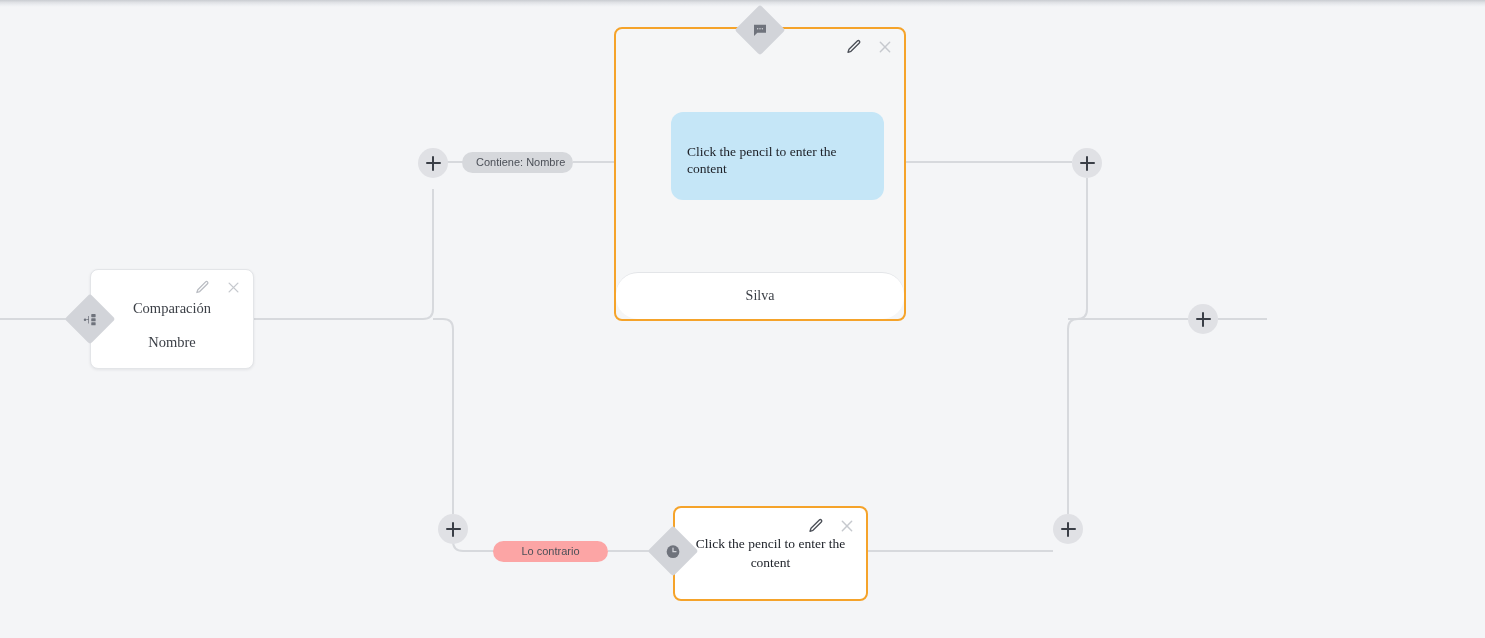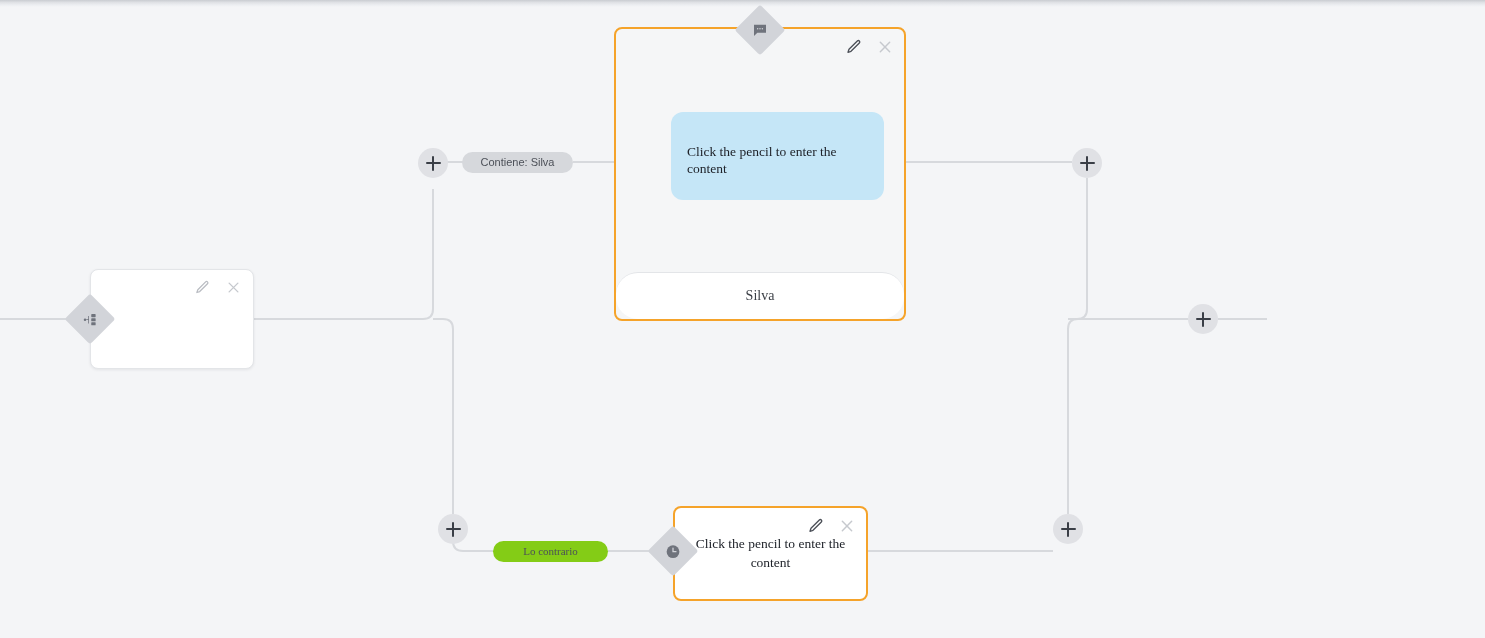--- a/index.html
+++ b/index.html
@@ -80,21 +80,21 @@
     position: absolute;
     height: 21px; line-height: 21px;
     padding: 0 14px;
     border-radius: 11px;
     font-size: 11px;
     color: #4c5058;
     white-space: nowrap;
     text-align: center;
   }
   .edge-label.grey { background: #d6d8dc; }
-  .edge-label.white { background: #84cc16; font-family: Liberation Serif, serif; }
+  .edge-label.white { background: #fca5a5; }
 
   
   .msg-card {
     left: 614px; top: 27px; width: 292px; height: 294px;
     background: #f5f6f7;
     border: 2px solid #f5a32a;
     border-radius: 8px;
     overflow: hidden;
   }
   .msg-card .body { position: absolute; left: 0; right: 0; top: 0; bottom: 47px; }
@@ -184,41 +184,45 @@
       <span class="icon-btn">
         <svg width="15" height="15" viewBox="0 0 24 24" fill="none" stroke="#b9bcc2" stroke-width="2" stroke-linecap="round" stroke-linejoin="round">
           <path d="M17 3a2.1 2.1 0 0 1 3 3L7.5 18.5 3 20l1.5-4.5z"></path>
         </svg>
       </span>
       <span class="icon-btn">
         <svg width="15" height="15" viewBox="0 0 24 24" fill="none" stroke="#c6c9ce" stroke-width="2.2" stroke-linecap="round">
           <path d="M5 5 L19 19 M19 5 L5 19"></path>
         </svg>
       </span>
+    </div>
+    <div class="lines">
+      <div>Comparación</div>
+      <div>Nombre</div>
     </div>
   </div>
   <div class="diamond" style="left:72px; top:301px;">
     <span class="dcontent">
       <svg width="15" height="15" viewBox="0 0 24 24" fill="#6f737c">
         <circle cx="4" cy="12" r="2"></circle>
         <rect x="14" y="3" width="7" height="5" rx="1"></rect>
         <rect x="14" y="9.5" width="7" height="5" rx="1"></rect>
         <rect x="14" y="16" width="7" height="5" rx="1"></rect>
         <path d="M6 11.4h3.2V6h1.2v12H9.2v-5.4H6z"></path>
       </svg>
     </span>
   </div>
 
   <div class="plus" style="left:418px; top:148px;"></div>
   <div class="plus" style="left:1072px; top:148px;"></div>
   <div class="plus" style="left:438px; top:514px;"></div>
   <div class="plus" style="left:1053px; top:514px;"></div>
   <div class="plus" style="left:1188px; top:304px;"></div>
 
-  <div class="edge-label grey" style="left:462px; top:152px; width:111px;">Contiene: Silva</div>
+  <div class="edge-label grey" style="left:462px; top:152px; width:111px;">Contiene: Nombre</div>
   <div class="edge-label white" style="left:493px; top:541px; width:115px;">Lo contrario</div>
 
   <div class="node msg-card">
     <div class="body">
       <div class="node-tools">
         <span class="icon-btn">
           <svg width="16" height="16" viewBox="0 0 24 24" fill="none" stroke="#4b4f57" stroke-width="2" stroke-linecap="round" stroke-linejoin="round">
             <path d="M17 3a2.1 2.1 0 0 1 3 3L7.5 18.5 3 20l1.5-4.5z"></path>
           </svg>
         </span>

